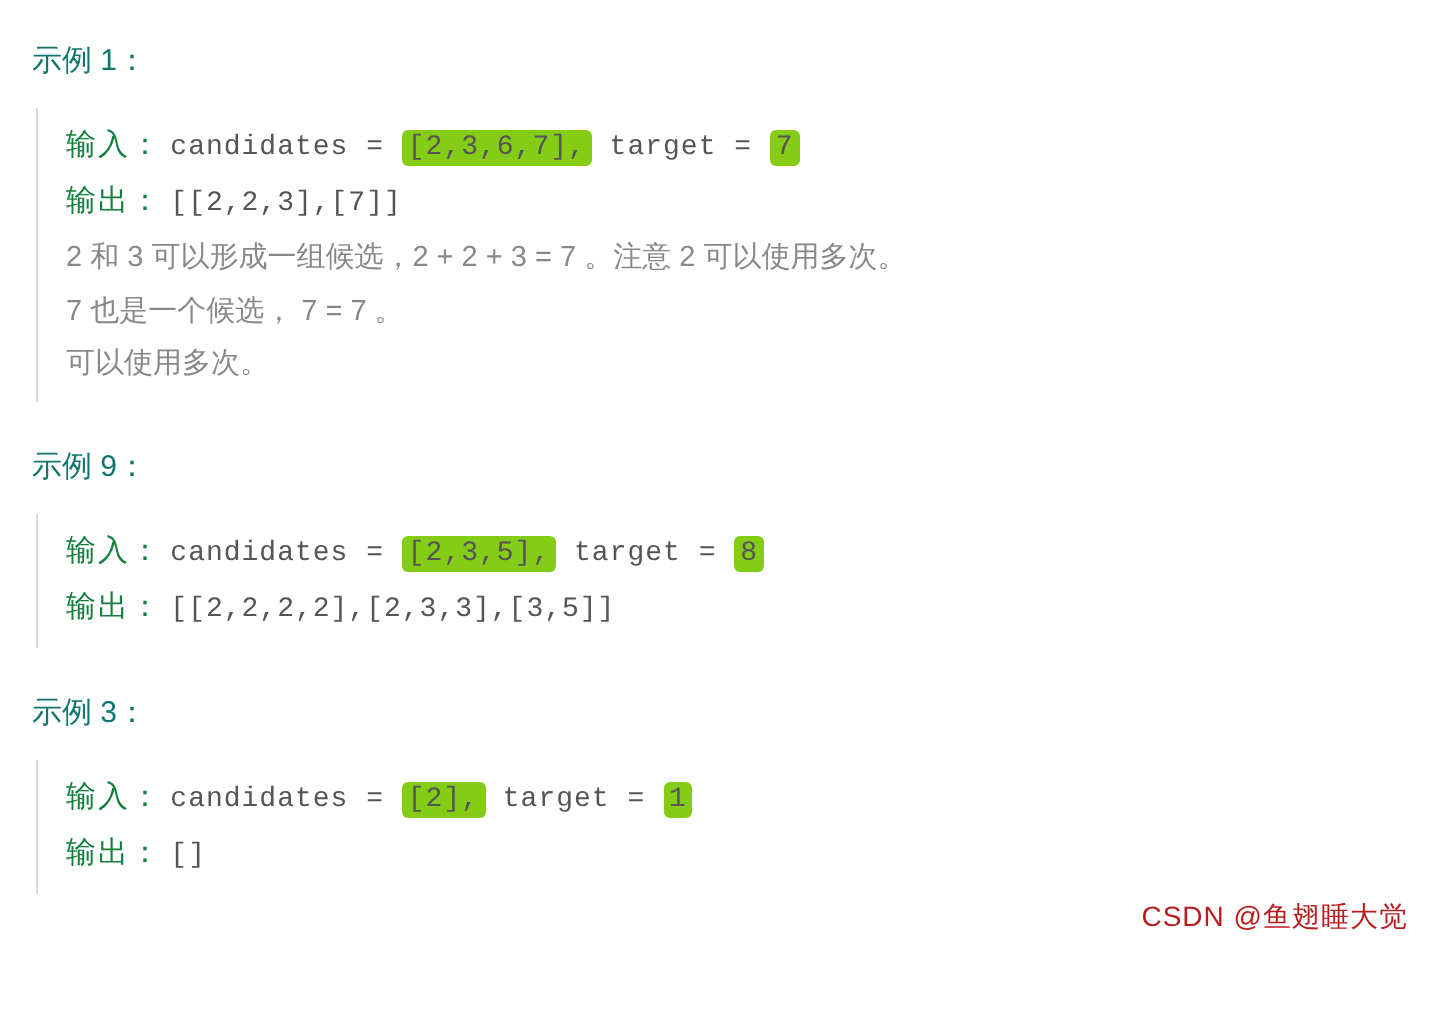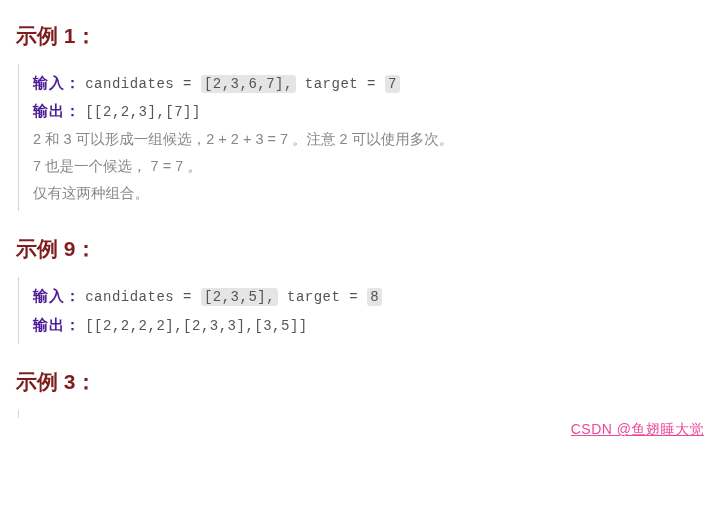--- a/index.html
+++ b/index.html
@@ -8,91 +8,98 @@
     font-family: -apple-system, BlinkMacSystemFont, "Segoe UI", "PingFang SC", "Microsoft YaHei", sans-serif;
     font-size: 15px;
     color: #262626;
     background: #fff;
     width: 720px;
     box-sizing: border-box;
     position: relative;
     line-height: 1.7;
   }
   .heading {
-    font-weight: 700;
-    color: #7f1d1d;
+    font-weight: 400;
+    color: #0f766e;
     margin: 6px 0 10px 0;
-    font-size: 21px;
+    font-size: 15px;
   }
   .example-block {
     border-left: 1.5px solid #d6d6d6;
     padding: 4px 0 4px 14px;
     margin: 0 0 20px 2px;
   }
   .row {
     margin: 2px 0;
   }
   .label {
-    font-weight: 700;
-    color: #4c1d95;
+    font-weight: 400;
+    color: #15803d;
     letter-spacing: 1px;
   }
   .mono {
     font-family: "SFMono-Regular", Consolas, "Courier New", monospace;
     font-size: 14px;
     color: #555;
     letter-spacing: 0.5px;
   }
   .hl {
-    background: #e5e5e5;
+    background: #84cc16;
     border-radius: 3px;
     padding: 1px 3px;
     font-family: Liberation Mono, monospace;
   }
   .note {
     color: #888;
     font-size: 14.5px;
   }
   .watermark {
     position: absolute;
     right: 16px;
     bottom: 8px;
-    color: #ec4899;
+    color: #b91c1c;
     font-size: 14px;
     letter-spacing: 0.5px;
-    text-decoration: underline;
   }
 </style>
 </head>
 <body>
 
 <div class="heading">示例 1：</div>
 <div class="example-block">
   <div class="row">
     <span class="label">输入：</span>
     <span class="mono">candidates = </span><span class="mono hl">[2,3,6,7],</span><span class="mono"> target = </span><span class="mono hl">7</span>
   </div>
   <div class="row">
     <span class="label">输出：</span>
     <span class="mono">[[2,2,3],[7]]</span>
   </div>
   <div class="row note">2 和 3 可以形成一组候选，2 + 2 + 3 = 7 。注意 2 可以使用多次。</div>
   <div class="row note">7 也是一个候选， 7 = 7 。</div>
-  <div class="row note">仅有这两种组合。</div>
+  <div class="row note">可以使用多次。</div>
 </div>
 
 <div class="heading">示例 9：</div>
 <div class="example-block">
   <div class="row">
     <span class="label">输入：</span>
     <span class="mono">candidates = </span><span class="mono hl">[2,3,5],</span><span class="mono"> target = </span><span class="mono hl">8</span>
   </div>
   <div class="row">
     <span class="label">输出：</span>
     <span class="mono">[[2,2,2,2],[2,3,3],[3,5]]</span>
   </div>
 </div>
 
 <div class="heading">示例 3：</div>
 <div class="example-block">
+  <div class="row">
+    <span class="label">输入：</span>
+    <span class="mono">candidates = </span><span class="mono hl">[2],</span><span class="mono"> target = </span><span class="mono hl">1</span>
+  </div>
+  <div class="row">
+    <span class="label">输出：</span>
+    <span class="mono">[]</span>
+  </div>
 </div>
 
 <div class="watermark">CSDN @鱼翅睡大觉</div>
 
 </body></html>

